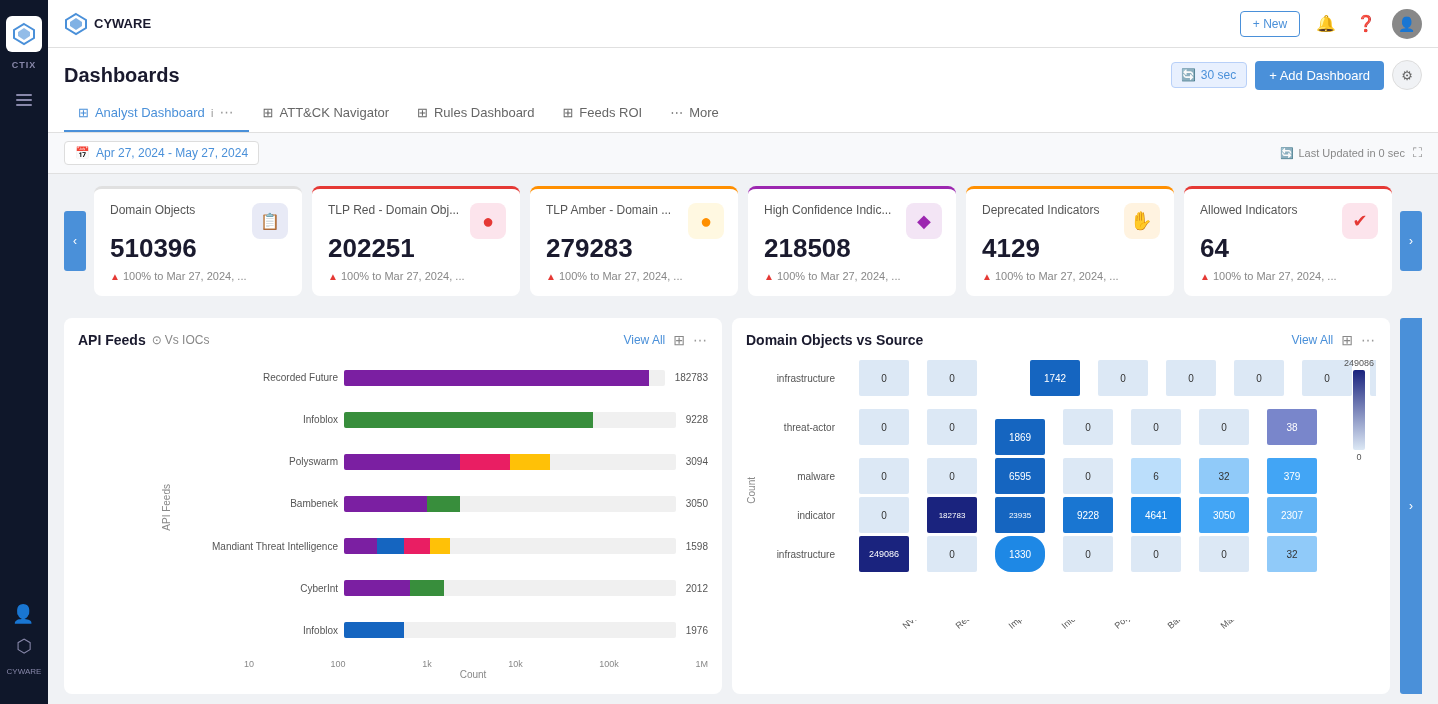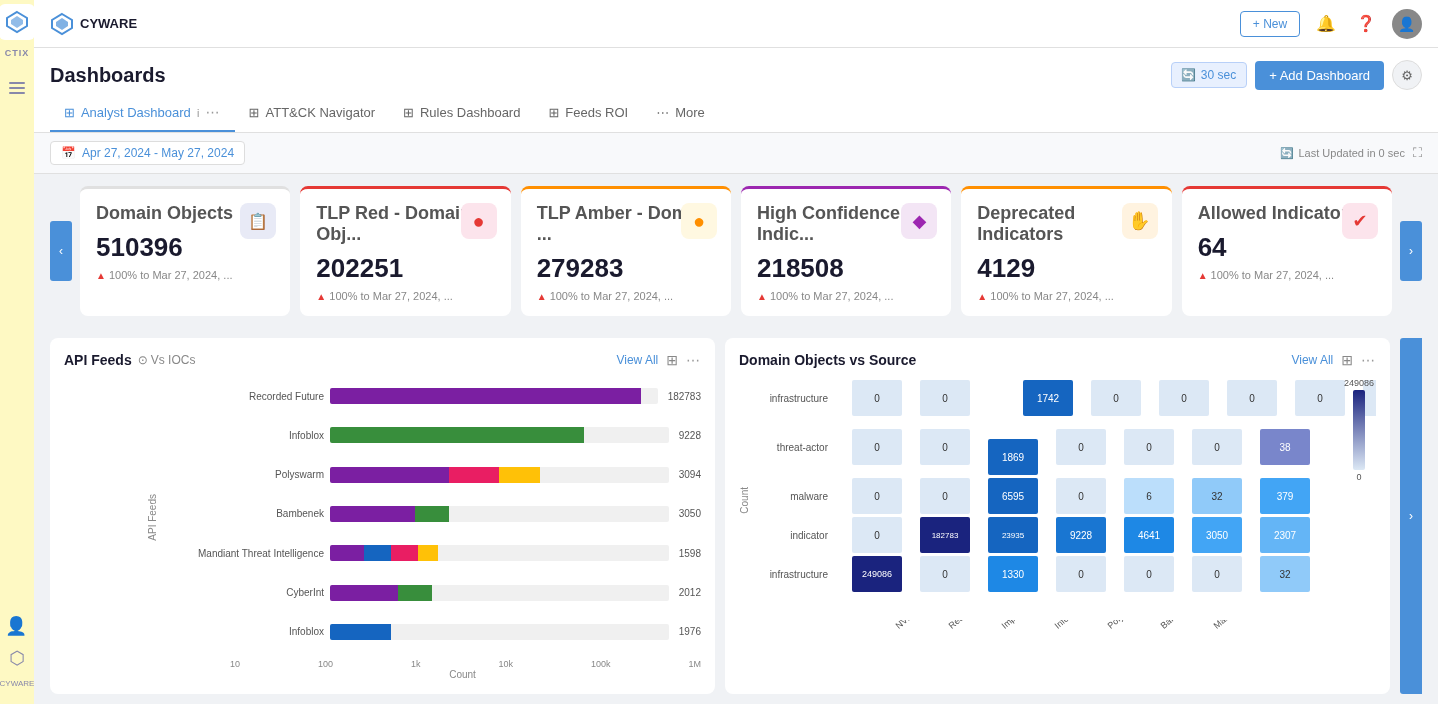--- a/index.html
+++ b/index.html
@@ -1,19 +1,19 @@
 <!DOCTYPE html>
 <html><head>
   <meta charset="utf-8">
   <style>
     * { box-sizing: border-box; margin: 0; padding: 0; }
     body { font-family: -apple-system, BlinkMacSystemFont, 'Segoe UI', sans-serif; background: #f0f2f5; color: #333; font-size: 13px; display: flex; height: 704px; overflow: hidden; }
 
     
-    .sidebar { width: 34px; background: #fef9c3; display: flex; flex-direction: column; align-items: center; padding: 4px 0; gap: 8px; flex-shrink: 0; }
+    .sidebar { width: 48px; background: #0f172a; display: flex; flex-direction: column; align-items: center; padding: 16px 0; gap: 8px; flex-shrink: 0; }
     .sidebar-logo { width: 36px; height: 36px; background: #fff; border-radius: 6px; display: flex; align-items: center; justify-content: center; }
 
     
     .main { flex: 1; display: flex; flex-direction: column; overflow: hidden; background: #f0f2f5; }
 
     
     .topbar { height: 48px; background: #fff; display: flex; align-items: center; justify-content: space-between; padding: 0 16px; border-bottom: 1px solid #e0e0e0; flex-shrink: 0; }
     .topbar-left { display: flex; align-items: center; gap: 12px; }
     .cyware-logo { display: flex; align-items: center; gap: 6px; font-weight: 700; font-size: 15px; color: #1a1a2e; }
     .logo-icon { width: 24px; height: 24px; }
@@ -38,21 +38,21 @@
     .date-row { background: #f8f9fb; padding: 8px 16px; border-bottom: 1px solid #e0e0e0; display: flex; align-items: center; justify-content: space-between; flex-shrink: 0; }
     .date-badge { background: #fff; border: 1px solid #ddd; border-radius: 4px; padding: 4px 10px; font-size: 12px; color: #4a90d9; display: flex; align-items: center; gap: 6px; cursor: pointer; }
     .last-updated { font-size: 11px; color: #888; display: flex; align-items: center; gap: 4px; }
 
     
     .cards-area { display: flex; align-items: center; padding: 12px 16px; gap: 0; background: #f0f2f5; flex-shrink: 0; overflow: hidden; }
     .nav-arrow { background: #4a90d9; color: #fff; border: none; width: 22px; height: 60px; border-radius: 3px; cursor: pointer; font-size: 12px; display: flex; align-items: center; justify-content: center; flex-shrink: 0; }
     .cards-container { display: flex; gap: 10px; flex: 1; overflow: hidden; padding: 0 8px; }
 
     .card { background: #fff; border-radius: 8px; padding: 14px 16px; min-width: 185px; flex: 1; position: relative; }
-    .card-title { font-size: 18px; color: #555; margin-bottom: 8px; font-weight: 700; }
+    .card-title { font-size: 12px; color: #555; margin-bottom: 16px; font-weight: 400; }
     .card-value { font-size: 26px; font-weight: 700; color: #1a1a2e; margin-bottom: 6px; }
     .card-trend { font-size: 11px; color: #888; }
     .card-trend .up { color: #e53935; font-size: 10px; }
     .card-icon { position: absolute; top: 14px; right: 14px; width: 36px; height: 36px; border-radius: 8px; display: flex; align-items: center; justify-content: center; font-size: 16px; }
 
     
     .charts-area { flex: 1; display: flex; gap: 10px; padding: 10px 16px; overflow: hidden; }
 
     .chart-card { background: #fff; border-radius: 8px; flex: 1; padding: 14px; display: flex; flex-direction: column; overflow: hidden; }
     .chart-header { display: flex; align-items: center; justify-content: space-between; margin-bottom: 12px; flex-shrink: 0; }
@@ -424,21 +424,21 @@
               <div class="heatmap-cell" style="background:#1976d2;">9228</div>
               <div class="heatmap-cell" style="background:#1e88e5;">4641</div>
               <div class="heatmap-cell" style="background:#42a5f5;">3050</div>
               <div class="heatmap-cell" style="background:#64b5f6;">2307</div>
             </div>
 
             <div class="heatmap-row">
               <div class="heatmap-row-label">infrastructure</div>
               <div class="heatmap-cell" style="background:#1a237e;font-size:9px;">249086</div>
               <div class="heatmap-cell light" style="background:#dce8f5;">0</div>
-              <div class="heatmap-cell" style="background:#1e88e5;">1330</div>
+              <div class="heatmap-cell" style="background:#1e88e5;border-radius:16px;">1330</div>
               <div class="heatmap-cell light" style="background:#dce8f5;">0</div>
               <div class="heatmap-cell light" style="background:#dce8f5;">0</div>
               <div class="heatmap-cell light" style="background:#dce8f5;">0</div>
               <div class="heatmap-cell light" style="background:#90caf9;color:#333;">32</div>
             </div>
 
           </div>
         </div>
 
         <div style="display:flex;padding-left:152px;gap:3px;overflow:hidden;height:60px;">

